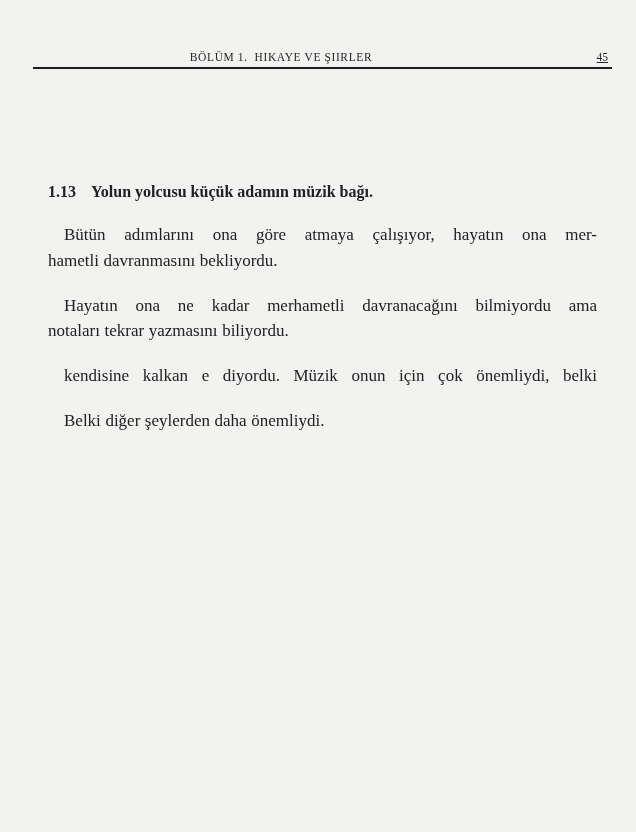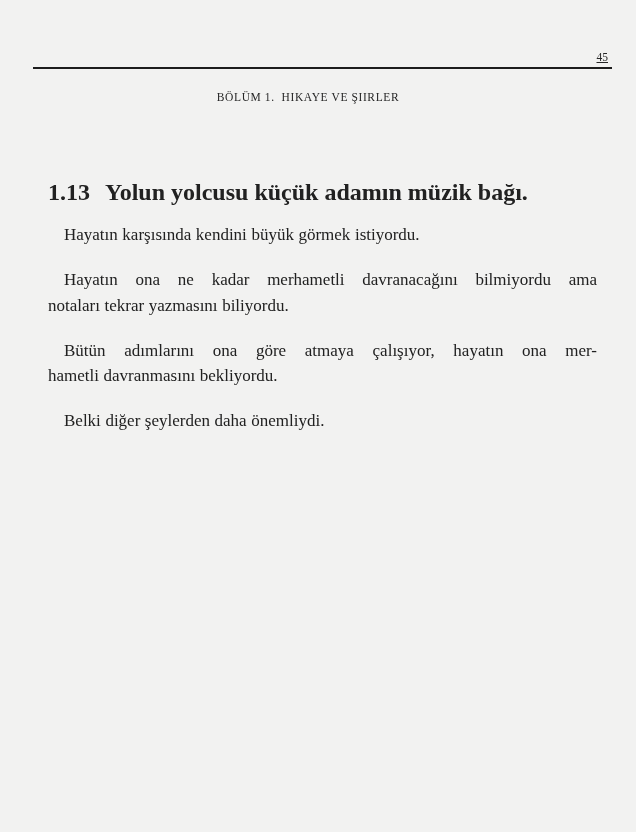--- a/index.html
+++ b/index.html
@@ -26,26 +26,25 @@
     position: absolute;
     top: 49px;
     left: 0;
     width: 636px;
     height: 17px;
     font-size: 11.5px;
     line-height: 17px;
   }
   .chapter-title {
     position: absolute;
-    left: 308px;
+    left: 281px;
     transform: translateX(-50%);
     white-space: pre;
     letter-spacing: 0.6px;
     color: #262626;
-    margin-top: 40px;
   }
   .page-number {
     position: absolute;
     right: 28px;
     top: 0;
     color: #262626;
     text-decoration: underline;
   }
   .head-rule {
     position: absolute;
@@ -57,21 +56,21 @@
   }
 
   
   .column {
     position: absolute;
     left: 48px;
     top: 182px;
     width: 549px;
   }
   .section-heading {
-    font-size: 24px;
+    font-size: 16px;
     line-height: 20px;
     font-weight: bold;
     margin-bottom: 20px;
     white-space: nowrap;
   }
   .section-heading .sec-title { margin-left: 15px; }
 
   .para { margin-bottom: 19.5px; }
   .para:last-child { margin-bottom: 0; }
   .line {
@@ -105,36 +104,34 @@
 
   <div class="head-rule"></div>
 
   <div class="column">
 
     <div class="section-heading">
       <span class="sec-num">1.13</span><span class="sec-title">Yolun yolcusu küçük adamın müzik bağı.</span>
     </div>
 
 
+
     <div class="para indent">
-      <div class="line last">Hayatın karşısında kendini büyük görmek istiyordu.</div>
+      <div class="line fill">Bütün adımlarını ona göre atmaya çalışıyor, hayatın ona mer-</div>
+      <div class="line last">hametli davranmasını bekliyordu.</div>
     </div>
 
     <div class="para indent">
       <div class="line fill">Hayatın ona ne kadar merhametli davranacağını bilmiyordu ama</div>
       <div class="line last">notaları tekrar yazmasını biliyordu.</div>
     </div>
 
-    <div class="para indent">
-      <div class="line fill">Bütün adımlarını ona göre atmaya çalışıyor, hayatın ona mer-</div>
-      <div class="line last">hametli davranmasını bekliyordu.</div>
-    </div>
-
 
     <div class="para indent">
+      <div class="line fill">kendisine kalkan e diyordu. Müzik onun için çok önemliydi, belki</div>
     </div>
 
     <div class="para indent">
       <div class="line last">Belki diğer şeylerden daha önemliydi.</div>
     </div>
 
   </div>
 </div>
 
 </body></html>

